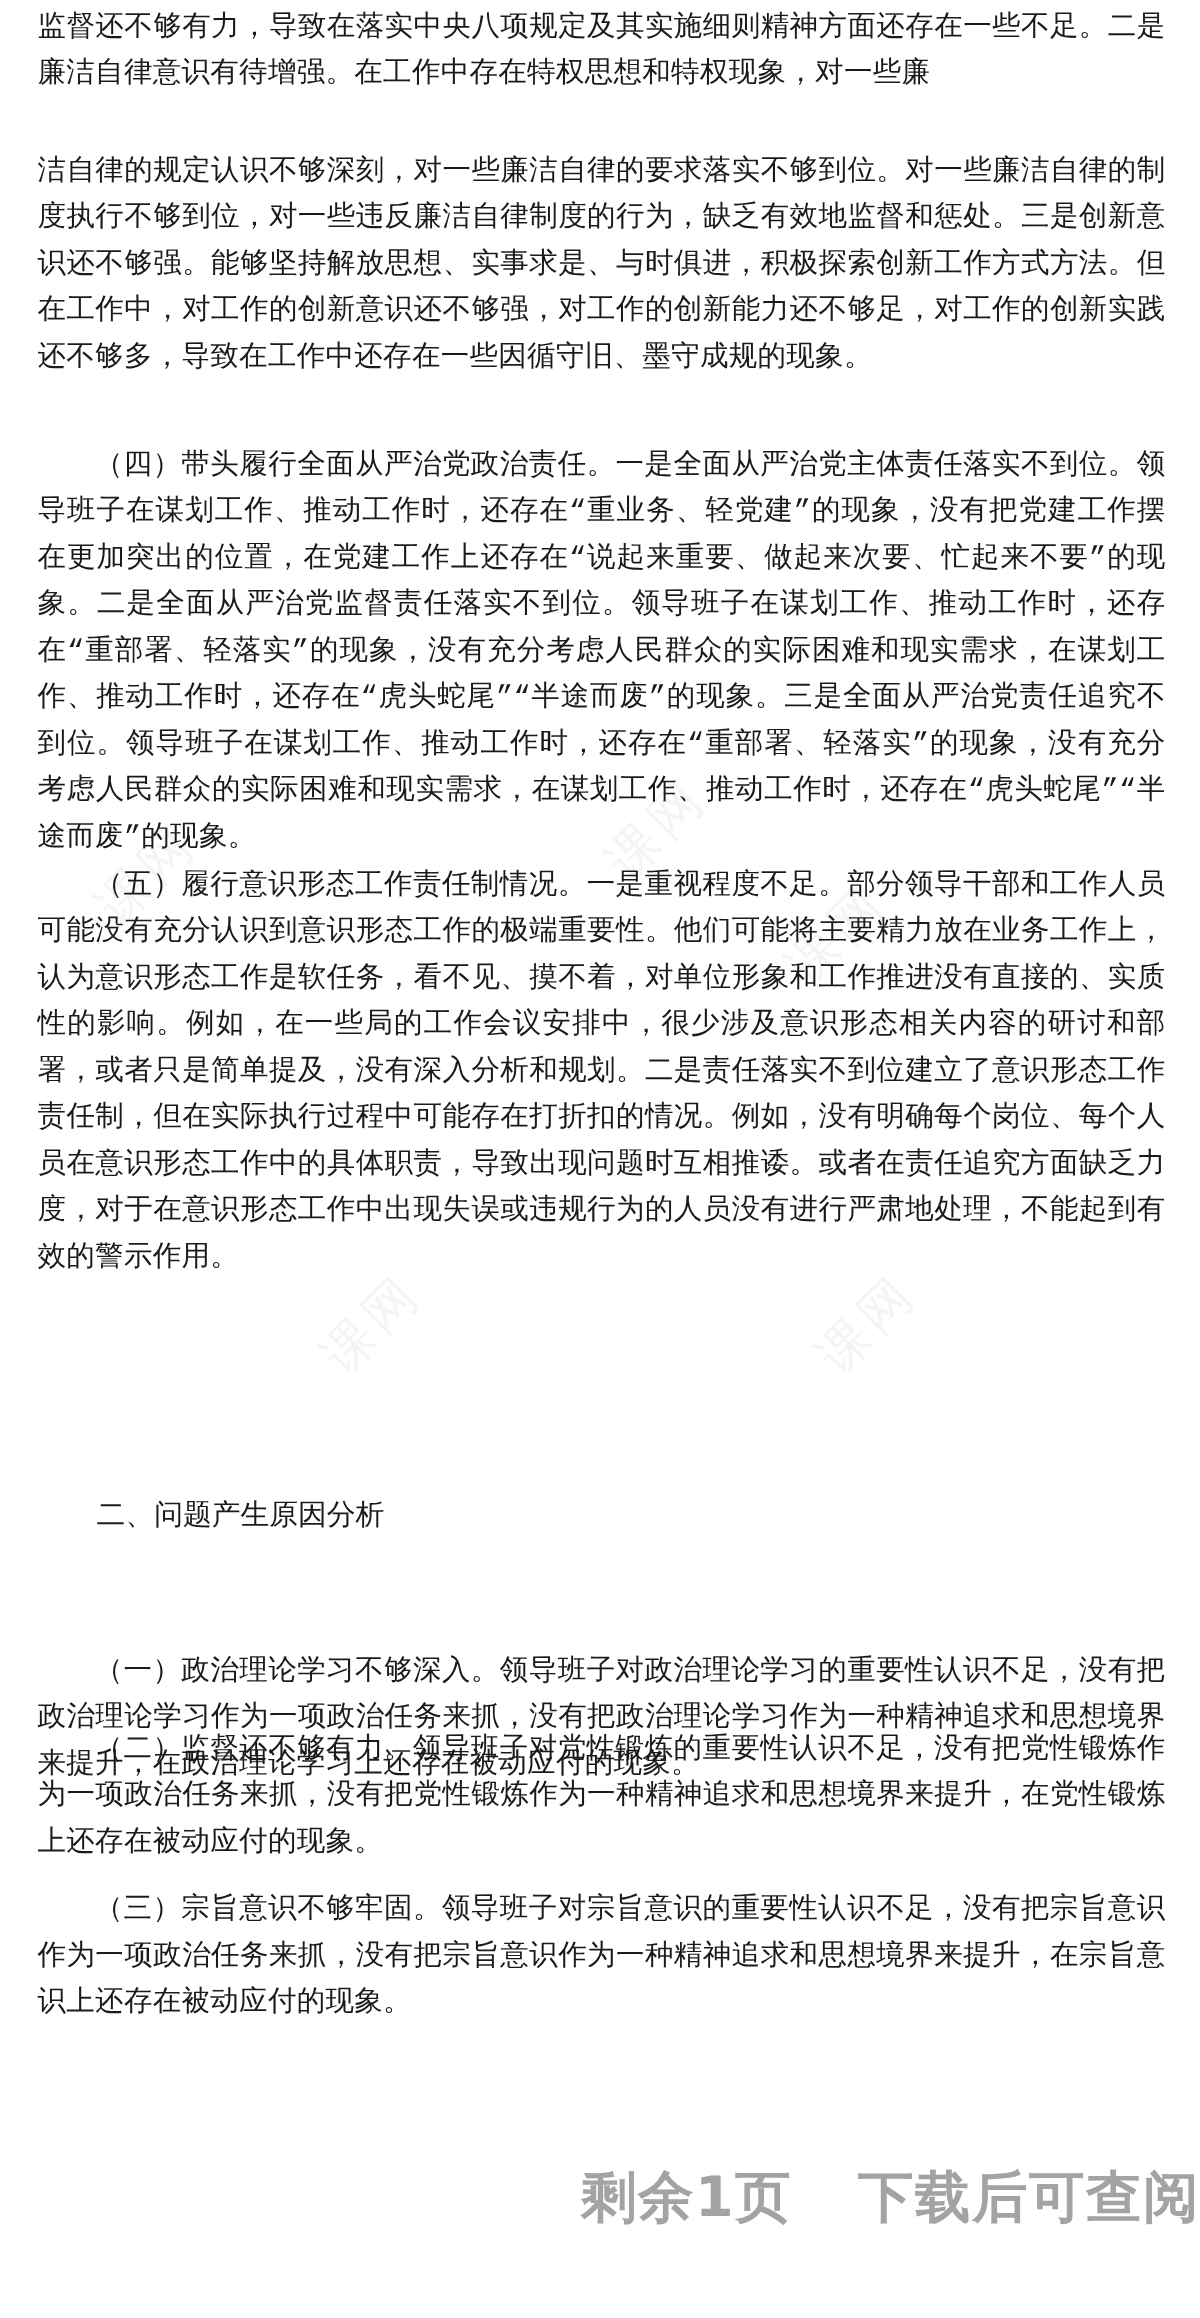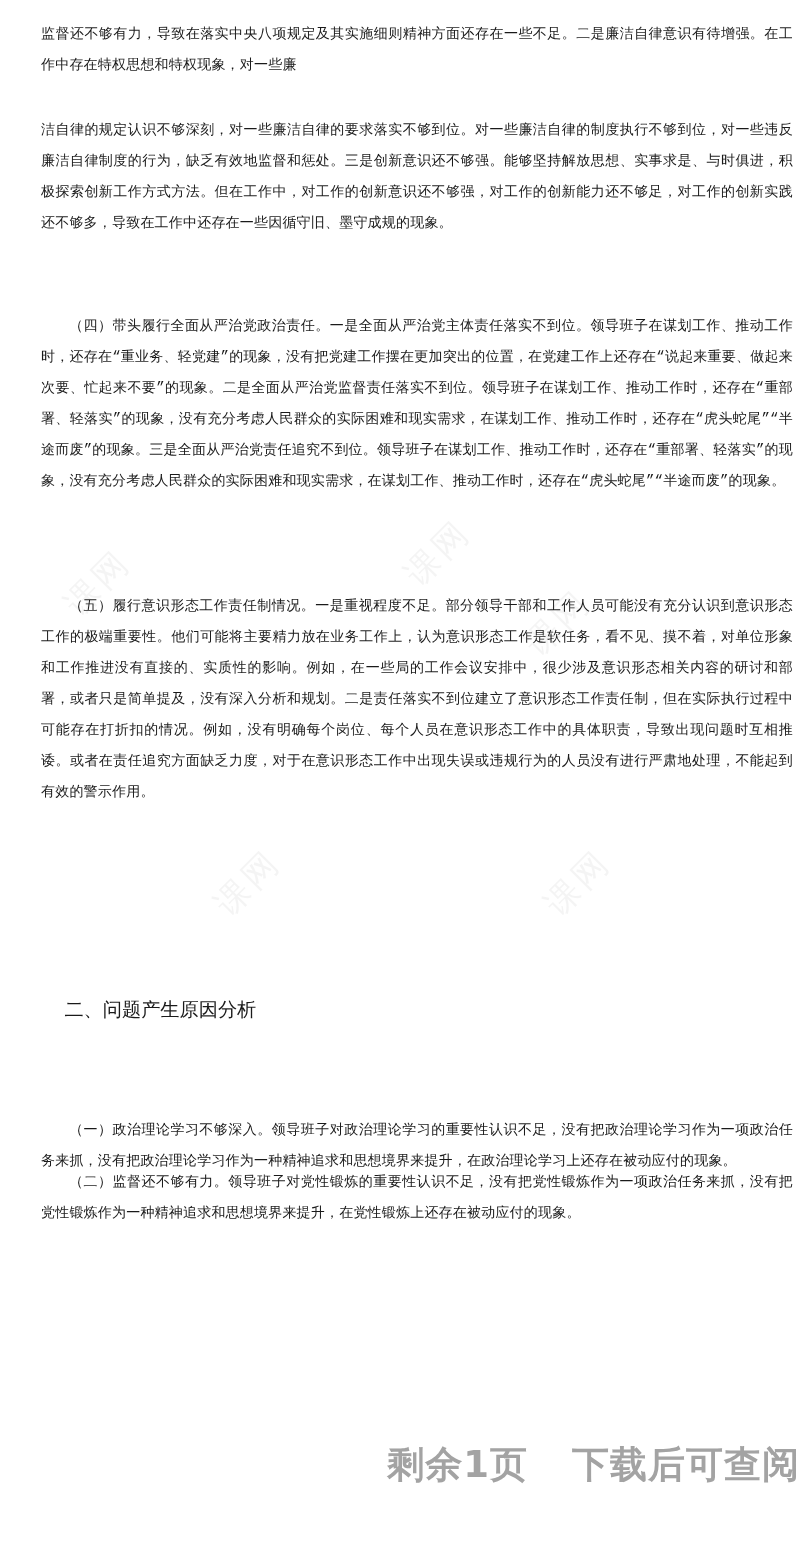--- a/index.html
+++ b/index.html
@@ -19,26 +19,26 @@
       position: absolute;
       left: 0;
       top: 0;
       width: 800px;
       height: 1545px;
     }
     .para {
       position: absolute;
       left: 25px;
       width: 752px;
-      font-size: 14px;
+      font-size: 19px;
       line-height: 31px;
       text-align: justify;
       text-justify: inter-character;
       letter-spacing: 0.2px;
-      margin: 16px;
+      margin: 0;
     }
     .indent { text-indent: 2em; font-family: Liberation Mono, monospace; }
     .heading {
       position: absolute;
       left: 25px;
       font-size: 19.2px;
       line-height: 31px;
       text-indent: 2em;
       margin: 1px;
     }
@@ -86,18 +86,19 @@
 
   <p class="para indent" style="top:575px;">（五）履行意识形态工作责任制情况。一是重视程度不足。部分领导干部和工作人员可能没有充分认识到意识形态工作的极端重要性。他们可能将主要精力放在业务工作上，认为意识形态工作是软任务，看不见、摸不着，对单位形象和工作推进没有直接的、实质性的影响。例如，在一些局的工作会议安排中，很少涉及意识形态相关内容的研讨和部署，或者只是简单提及，没有深入分析和规划。二是责任落实不到位建立了意识形态工作责任制，但在实际执行过程中可能存在打折扣的情况。例如，没有明确每个岗位、每个人员在意识形态工作中的具体职责，导致出现问题时互相推诿。或者在责任追究方面缺乏力度，对于在意识形态工作中出现失误或违规行为的人员没有进行严肃地处理，不能起到有效的警示作用。</p>
 
 
   <p class="heading" style="top:993px;">二、问题产生原因分析</p>
 
   <p class="para indent" style="top:1099px;">（一）政治理论学习不够深入。领导班子对政治理论学习的重要性认识不足，没有把政治理论学习作为一项政治任务来抓，没有把政治理论学习作为一种精神追求和思想境界来提升，在政治理论学习上还存在被动应付的现象。</p>
 
   <p class="para indent" style="top:1151px;">（二）监督还不够有力。领导班子对党性锻炼的重要性认识不足，没有把党性锻炼作为一项政治任务来抓，没有把党性锻炼作为一种精神追求和思想境界来提升，在党性锻炼上还存在被动应付的现象。</p>
 
+  <p class="para indent" style="top:1258px;">（三）宗旨意识不够牢固。领导班子对宗旨意识的重要性认识不足，没有把宗旨意识作为一项政治任务来抓，没有把宗旨意识作为一种精神追求和思想境界来提升，在宗旨意识上还存在被动应付的现象。</p>
 
   <div class="more-banner">
     <span>剩余1页</span><span class="gap"></span><span>下载后可查阅</span>
   </div>
 
 </div>
 
 </body></html>

